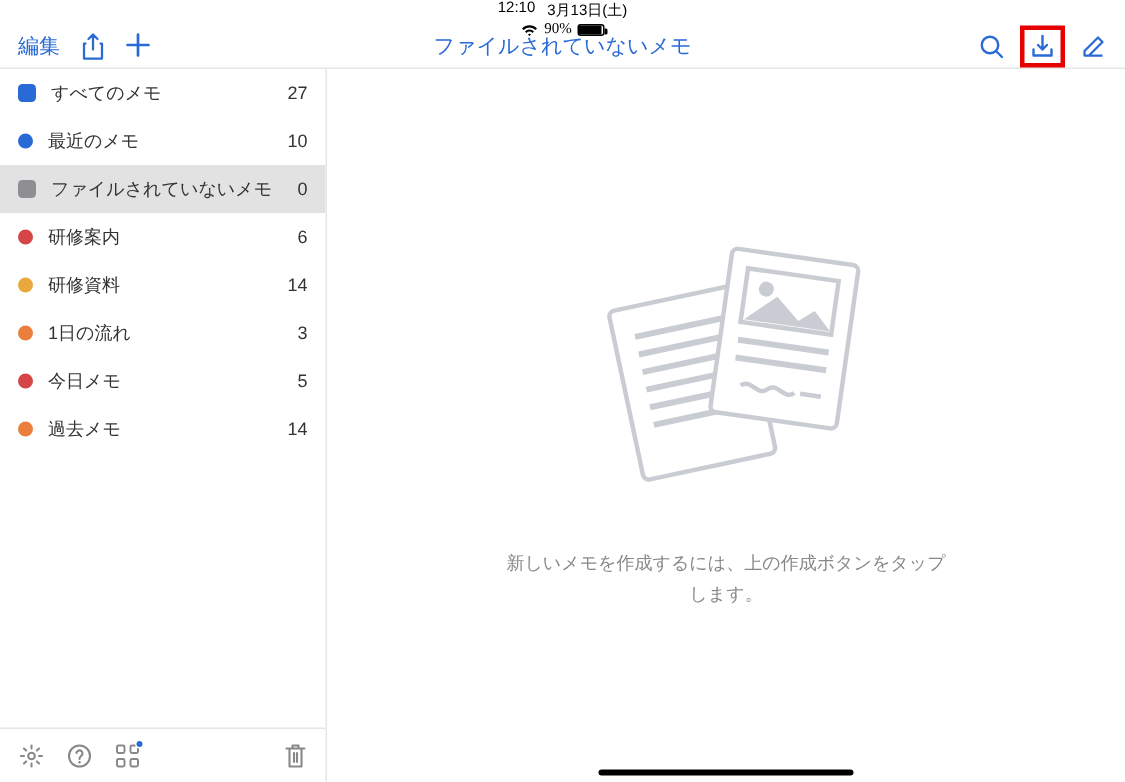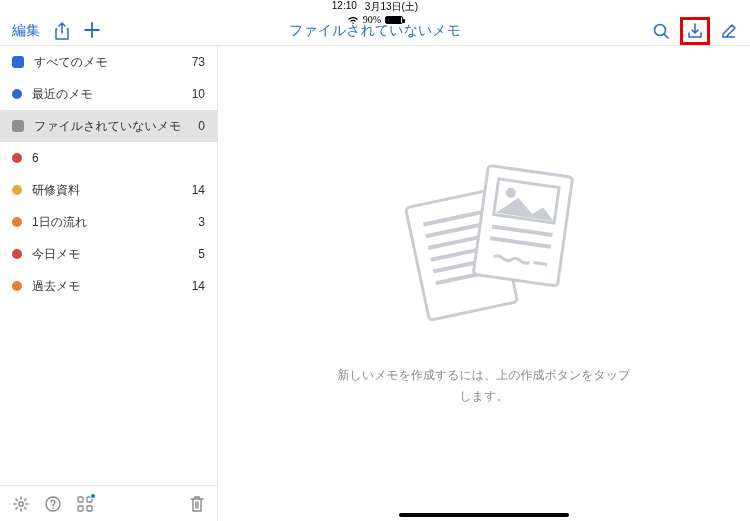--- a/index.html
+++ b/index.html
@@ -99,34 +99,35 @@
       </span>
     </div>
   </div>
 
   <div class="body">
     <div class="sidebar">
       <div class="list" id="folder-list">
           <div class="row">
             <span class="dot" style="background: rgb(42, 106, 214);"></span>
             <span class="label">すべてのメモ</span>
-            <span class="count">73</span>
+            <span class="count">27</span>
           </div>
           <div class="row">
             <span class="dot circle" style="background: rgb(42, 106, 214);"></span>
             <span class="label">最近のメモ</span>
             <span class="count">10</span>
           </div>
           <div class="row selected">
             <span class="dot" style="background: rgb(142, 142, 147);"></span>
             <span class="label">ファイルされていないメモ</span>
             <span class="count">0</span>
           </div>
           <div class="row">
             <span class="dot circle" style="background: rgb(214, 69, 69);"></span>
+            <span class="label">研修案内</span>
             <span class="count">6</span>
           </div>
           <div class="row">
             <span class="dot circle" style="background: rgb(233, 168, 59);"></span>
             <span class="label">研修資料</span>
             <span class="count">14</span>
           </div>
           <div class="row">
             <span class="dot circle" style="background: rgb(233, 127, 59);"></span>
             <span class="label">1日の流れ</span>

